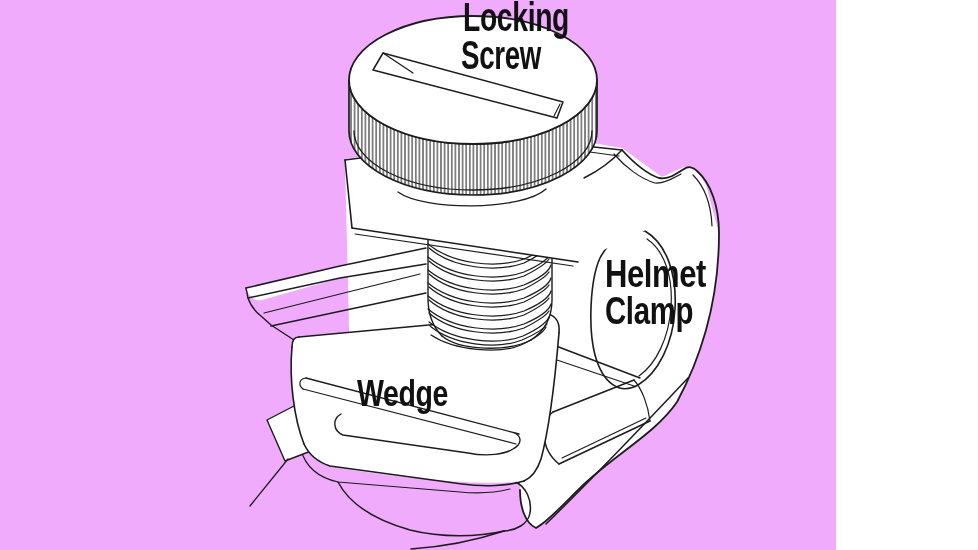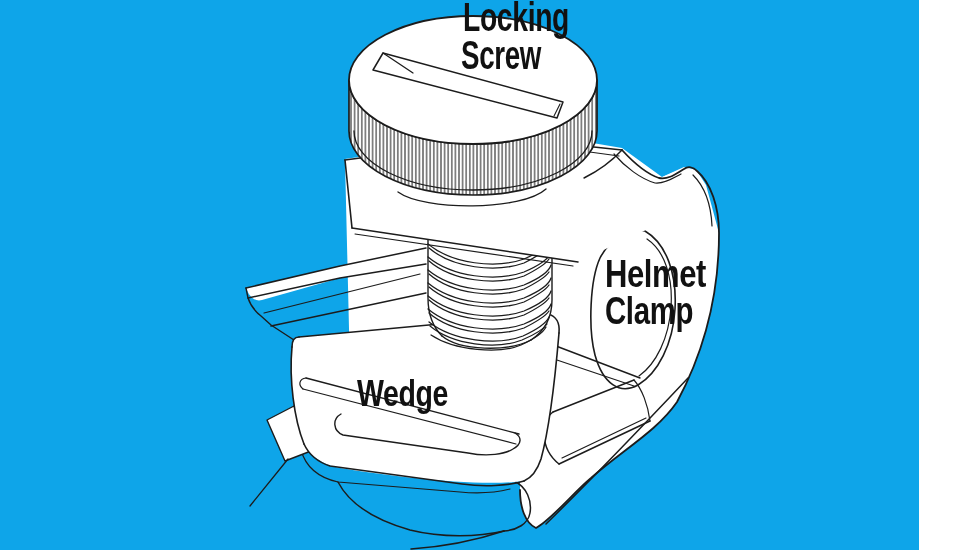--- a/index.html
+++ b/index.html
@@ -1,16 +1,16 @@
 <!DOCTYPE html>
 <html><head>
 <meta charset="utf-8">
 <style>
   html,body{margin:0;padding:0;background:#fff;}
-  .stage{position:relative;width:919px;height:550px;background:#0ea5e9;overflow:hidden;
+  .stage{position:relative;width:836px;height:550px;background:#f0abfc;overflow:hidden;
          font-family:"Liberation Sans", sans-serif;text-decoration:underline;}
   svg{display:block;}
   text{font-family:"Liberation Sans", sans-serif;font-weight:700;letter-spacing:-.5px;}
 </style>
 </head>
 <body>
 
 <div class="stage">
 <svg width="978" height="550" viewBox="0 0 978 550">
   <defs>

